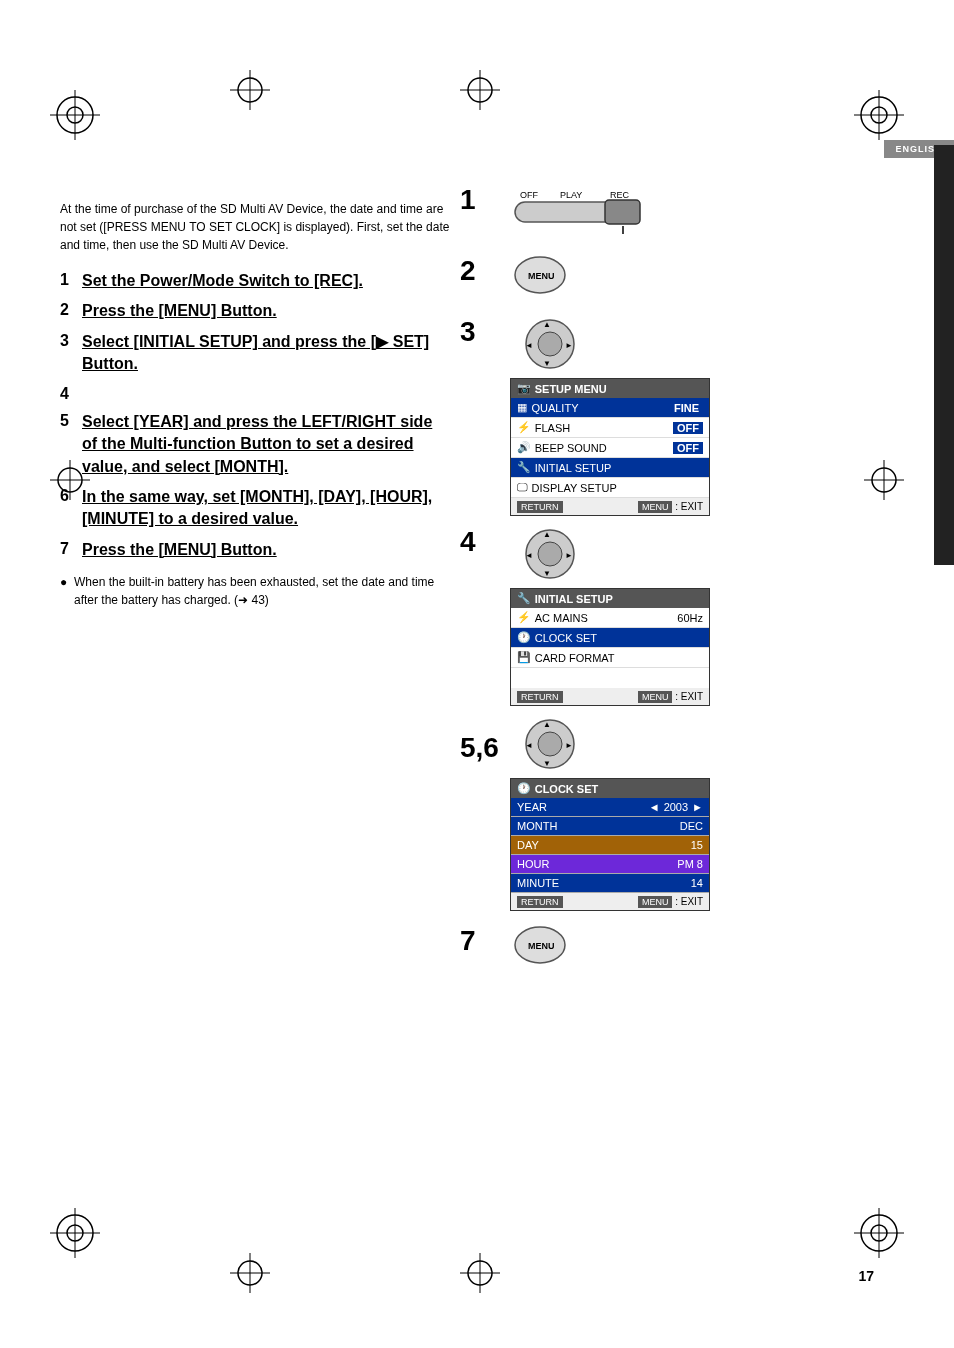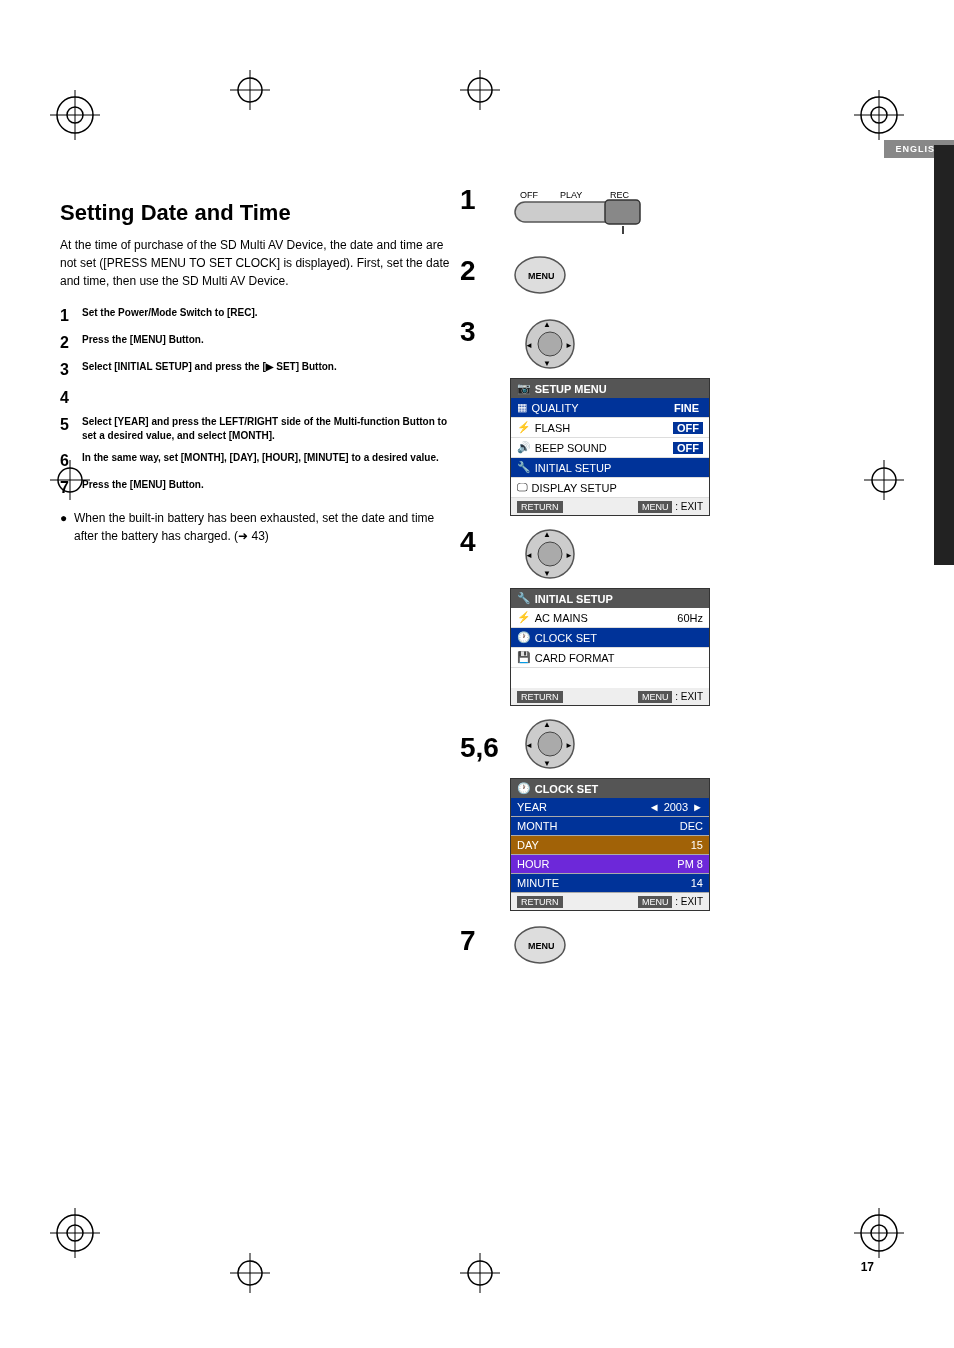--- a/index.html
+++ b/index.html
@@ -62,23 +62,24 @@
       margin-bottom: 8px;
       align-items: flex-start;
     }
     .step-num {
       font-size: 16px;
       font-weight: bold;
       min-width: 22px;
       line-height: 1.2;
     }
     .step-text {
-      font-size: 10px;
+      font-size: 16px;
       font-weight: bold;
       line-height: 1.4;
+      text-decoration: underline;
     }
 
     .note-item {
       display: flex;
       margin-top: 12px;
       font-size: 12px;
       line-height: 1.5;
     }
     .note-bullet {
       min-width: 14px;
@@ -144,23 +145,23 @@
     }
     .clock-row-val {
       display: flex;
       align-items: center;
       gap: 4px;
     }
 
     
     .page-number {
       position: absolute;
-      bottom: 74px;
+      bottom: 64px;
       right: 80px;
-      font-size: 12px;
+      font-size: 14px;
       font-weight: bold;
     }
 
     .val-highlight {
       background: #003399;
       color: #fff;
       padding: 0 4px;
       font-weight: bold;
     }
   </style>
@@ -224,21 +225,20 @@
   <circle cx="20" cy="20" r="12" fill="none" stroke="#000" stroke-width="1.5"></circle>
   <line x1="0" y1="20" x2="40" y2="20" stroke="#000" stroke-width="1"></line>
   <line x1="20" y1="0" x2="20" y2="40" stroke="#000" stroke-width="1"></line>
 </svg>
 
 <div class="english-tab">ENGLISH</div>
 
 <div style="position:absolute;right:0;top:145px;width:20px;height:420px;background:#222;"></div>
 
 <div class="content-left">
-  <h1 class="page-title">Setting Date and Time</h1>
   <p class="intro-text">At the time of purchase of the SD Multi AV Device, the date and time are not set ([PRESS MENU TO SET CLOCK] is displayed). First, set the date and time, then use the SD Multi AV Device.</p>
 
   <div style="margin-top:4px;">
 
     <div class="step-item">
       <span class="step-num">1</span>
       <span class="step-text">Set the Power/Mode Switch to [REC].</span>
     </div>
 
     <div class="step-item">

